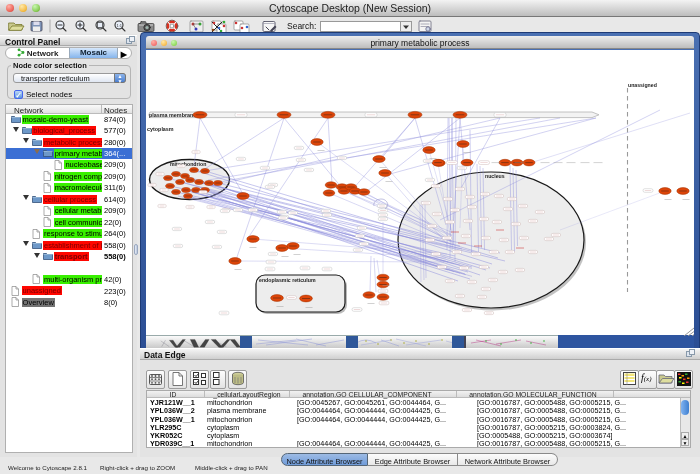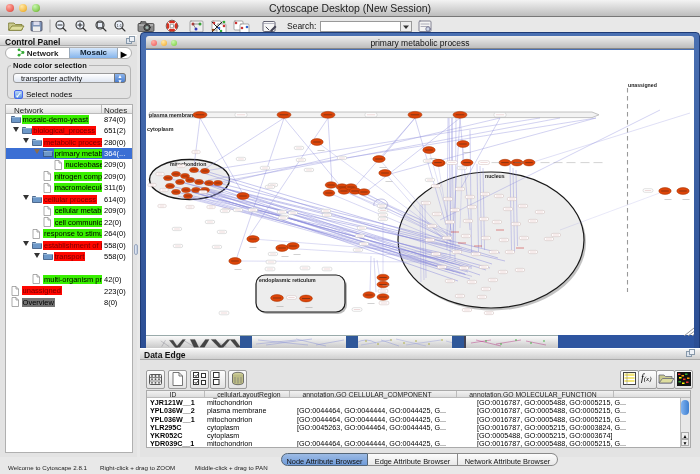--- a/index.html
+++ b/index.html
@@ -120,21 +120,21 @@
         <circle cx="2" cy="1.8" r="1.4" fill="#3a3"></circle>
         <circle cx="6" cy="4.5" r="1.4" fill="#3a3"></circle>
         <circle cx="2" cy="7.2" r="1.4" fill="#3a3"></circle>
         <path d="M2 1.8 L6 4.5 L2 7.2" stroke="#3a3" fill="none" stroke-width="0.7"></path>
       </svg> Network</div>
  <div class="tab-mosaic">Mosaic</div>
  <div class="tab-arr">▶</div>
 </div>
 <div class="abs gbox"></div>
 <div class="abs gbox-label">Node color selection</div>
-<div class="abs combo">transporter activity</div>
+<div class="abs combo">transporter reticulum</div>
 <div class="abs combo-btn">▲<br>▼</div>
 <div class="abs cb">✓</div>
 <div class="abs cb-label">Select nodes</div>
 <div class="abs tree">
 <div class="thead">
       <span style="position:absolute;left:8px;top:0.5px">Network</span>
       <span style="position:absolute;left:98px;top:0.5px">Nodes</span>
 <span style="position:absolute;left:95px;top:0;width:1px;height:9px;background:#bbb"></span>
     </div>
 <div class="trow" style="left:0;top:8.6px;width:126px;">
@@ -145,21 +145,21 @@
       <span style="position:absolute;left:15.600000000000001px;top:1px;background:#39f000;color:#000;padding:0 1px;max-width:80.4px;overflow:hidden;display:inline-block">mosaic-demo-yeast</span>
       <span style="position:absolute;left:98px;top:1px;color:#000">874(0)</span>
     </div>
 <div class="trow" style="left:0;top:20.0px;width:126px;">
       <span style="position:absolute;left:6.699999999999999px;top:1.5px;width:0;height:0;border-left:3.5px solid transparent;border-right:3.5px solid transparent;border-top:5px solid #333"></span>
       <svg style="position:absolute;left:15.5px;top:1px" width="10" height="8" viewBox="0 0 10 8">
         <path d="M0.5 1.5 h3 l1 1 h5 v5 h-9 z" fill="#6d98c8" stroke="#34517a" stroke-width="0.8"></path>
         <path d="M0.5 3 h9 v-0.8 h-9 z" fill="#9dbede"></path>
       </svg>
       <span style="position:absolute;left:26.3px;top:1px;background:#ff0600;color:#7a0000;padding:0 1px;max-width:69.7px;overflow:hidden;display:inline-block">biological_process</span>
-      <span style="position:absolute;left:98px;top:1px;color:#000">651(2)</span>
+      <span style="position:absolute;left:98px;top:1px;color:#000">577(0)</span>
     </div>
 <div class="trow" style="left:0;top:31.5px;width:126px;">
       <span style="position:absolute;left:17.4px;top:1.5px;width:0;height:0;border-left:3.5px solid transparent;border-right:3.5px solid transparent;border-top:5px solid #333"></span>
       <svg style="position:absolute;left:26.2px;top:1px" width="10" height="8" viewBox="0 0 10 8">
         <path d="M0.5 1.5 h3 l1 1 h5 v5 h-9 z" fill="#6d98c8" stroke="#34517a" stroke-width="0.8"></path>
         <path d="M0.5 3 h9 v-0.8 h-9 z" fill="#9dbede"></path>
       </svg>
       <span style="position:absolute;left:37.0px;top:1px;background:#ff0600;color:#7a0000;padding:0 1px;max-width:59.0px;overflow:hidden;display:inline-block">metabolic process</span>
       <span style="position:absolute;left:98px;top:1px;color:#000">280(0)</span>
     </div>
@@ -231,21 +231,21 @@
     </div>
 <div class="trow" style="left:0;top:134.6px;width:126px;">
       <span style="position:absolute;left:17.4px;top:1.5px;width:0;height:0;border-left:3.5px solid transparent;border-right:3.5px solid transparent;border-top:5px solid #333"></span>
       <svg style="position:absolute;left:26.2px;top:1px" width="10" height="8" viewBox="0 0 10 8">
         <path d="M0.5 1.5 h3 l1 1 h5 v5 h-9 z" fill="#6d98c8" stroke="#34517a" stroke-width="0.8"></path>
         <path d="M0.5 3 h9 v-0.8 h-9 z" fill="#9dbede"></path>
       </svg>
       <span style="position:absolute;left:37.0px;top:1px;background:#ff0600;color:#7a0000;padding:0 1px;max-width:59.0px;overflow:hidden;display:inline-block">establishment of lo</span>
       <span style="position:absolute;left:98px;top:1px;color:#000">558(0)</span>
     </div>
-<div class="trow" style="left:0;top:146.0px;width:126px;">
+<div class="trow" style="left:0;top:146.0px;width:126px;font-weight:bold;">
       <span style="position:absolute;left:28.099999999999994px;top:1.5px;width:0;height:0;border-left:3.5px solid transparent;border-right:3.5px solid transparent;border-top:5px solid #333"></span>
       <svg style="position:absolute;left:36.89999999999999px;top:1px" width="10" height="8" viewBox="0 0 10 8">
         <path d="M0.5 1.5 h3 l1 1 h5 v5 h-9 z" fill="#6d98c8" stroke="#34517a" stroke-width="0.8"></path>
         <path d="M0.5 3 h9 v-0.8 h-9 z" fill="#9dbede"></path>
       </svg>
       <span style="position:absolute;left:47.69999999999999px;top:1px;background:#ff0600;color:#7a0000;padding:0 1px;max-width:48.30000000000001px;overflow:hidden;display:inline-block">transport</span>
       <span style="position:absolute;left:98px;top:1px;color:#000">558(0)</span>
     </div>
 <div class="trow" style="left:0;top:168.9px;width:126px;">
       <svg style="position:absolute;left:26.2px;top:0.5px" width="8" height="10" viewBox="0 0 8 10">
@@ -863,38 +863,38 @@
       <span style="position:absolute;left:60px;width:320px;text-align:center;top:0px">annotation.GO CELLULAR_COMPONENT</span>
       <span style="position:absolute;left:226px;width:320px;text-align:center;top:0px">annotation.GO MOLECULAR_FUNCTION</span>
       <span style="position:absolute;left:57px;top:0;width:1px;height:7px;background:#bbb"></span>
       <span style="position:absolute;left:142px;top:0;width:1px;height:7px;background:#bbb"></span>
       <span style="position:absolute;left:309px;top:0;width:1px;height:7px;background:#bbb"></span>
       <span style="position:absolute;left:466px;top:0;width:1px;height:7px;background:#bbb"></span>
     </div>
     <div class="drow" style="top:7.4px">
       <b style="position:absolute;left:3px">YJR121W__1</b>
       <span style="position:absolute;left:60px">mitochondrion</span>
+      <span style="position:absolute;left:150px">[GO:0045267, GO:0045261, GO:0044464, G...</span>
       <span style="position:absolute;left:330px">[GO:0016787, GO:0005488, GO:0005215, G...</span>
     </div>
     <div class="drow" style="top:15.450000000000001px">
       <b style="position:absolute;left:3px">YPL036W__2</b>
       <span style="position:absolute;left:60px">plasma membrane</span>
       <span style="position:absolute;left:150px">[GO:0044464, GO:0044444, GO:0044425, G...</span>
       <span style="position:absolute;left:330px">[GO:0016787, GO:0005488, GO:0005215, G...</span>
     </div>
     <div class="drow" style="top:23.5px">
       <b style="position:absolute;left:3px">YPL036W__1</b>
       <span style="position:absolute;left:60px">mitochondrion</span>
       <span style="position:absolute;left:150px">[GO:0044464, GO:0044444, GO:0044425, G...</span>
       <span style="position:absolute;left:330px">[GO:0016787, GO:0005488, GO:0005215, G...</span>
     </div>
     <div class="drow" style="top:31.55px">
       <b style="position:absolute;left:3px">YLR295C</b>
       <span style="position:absolute;left:60px">cytoplasm</span>
-      <span style="position:absolute;left:150px">[GO:0045263, GO:0044464, GO:0044445, G...</span>
       <span style="position:absolute;left:330px">[GO:0016787, GO:0005215, GO:0003824, G...</span>
     </div>
     <div class="drow" style="top:39.6px">
       <b style="position:absolute;left:3px">YKR052C</b>
       <span style="position:absolute;left:60px">cytoplasm</span>
       <span style="position:absolute;left:330px">[GO:0005488, GO:0005215, GO:0003674]</span>
     </div>
     <div class="drow" style="top:47.650000000000006px">
       <b style="position:absolute;left:3px">YDR039C__1</b>
       <span style="position:absolute;left:60px">mitochondrion</span>

